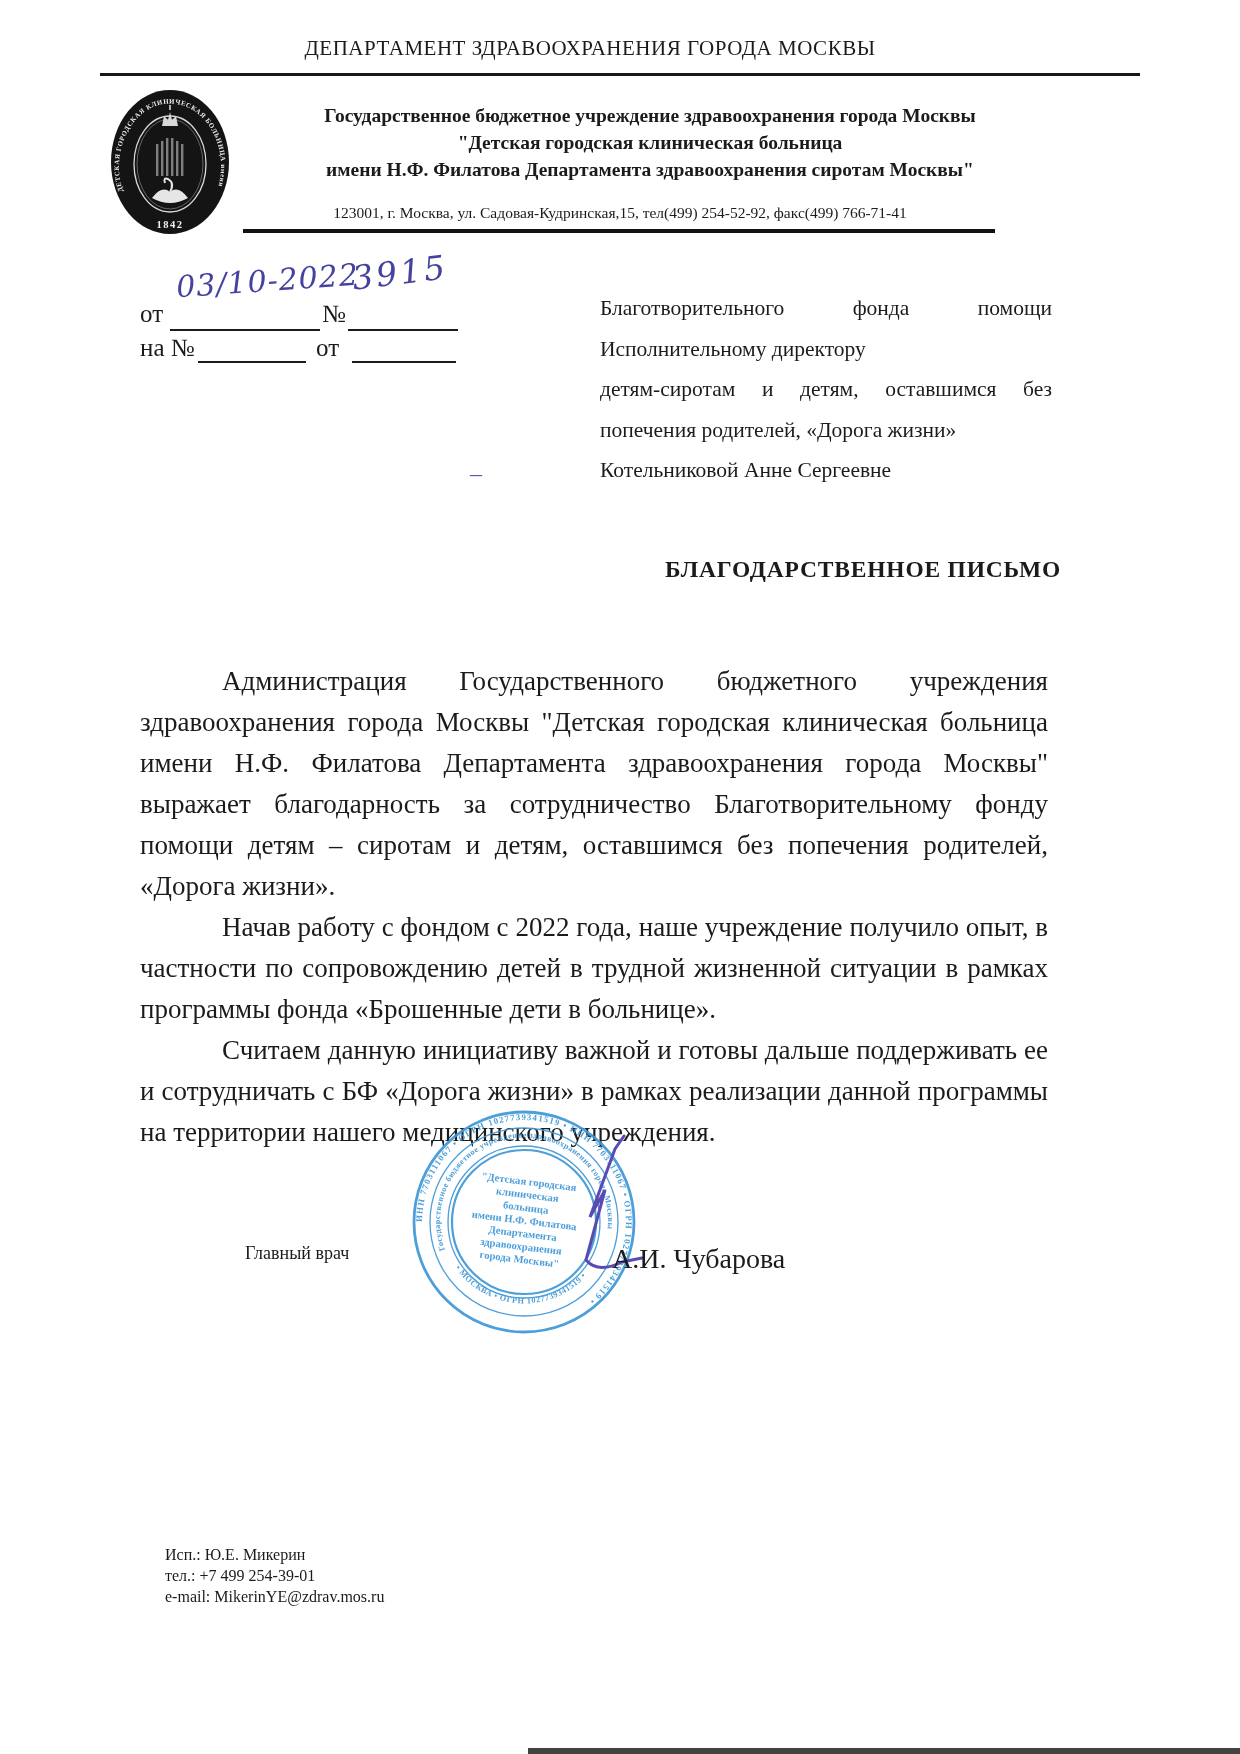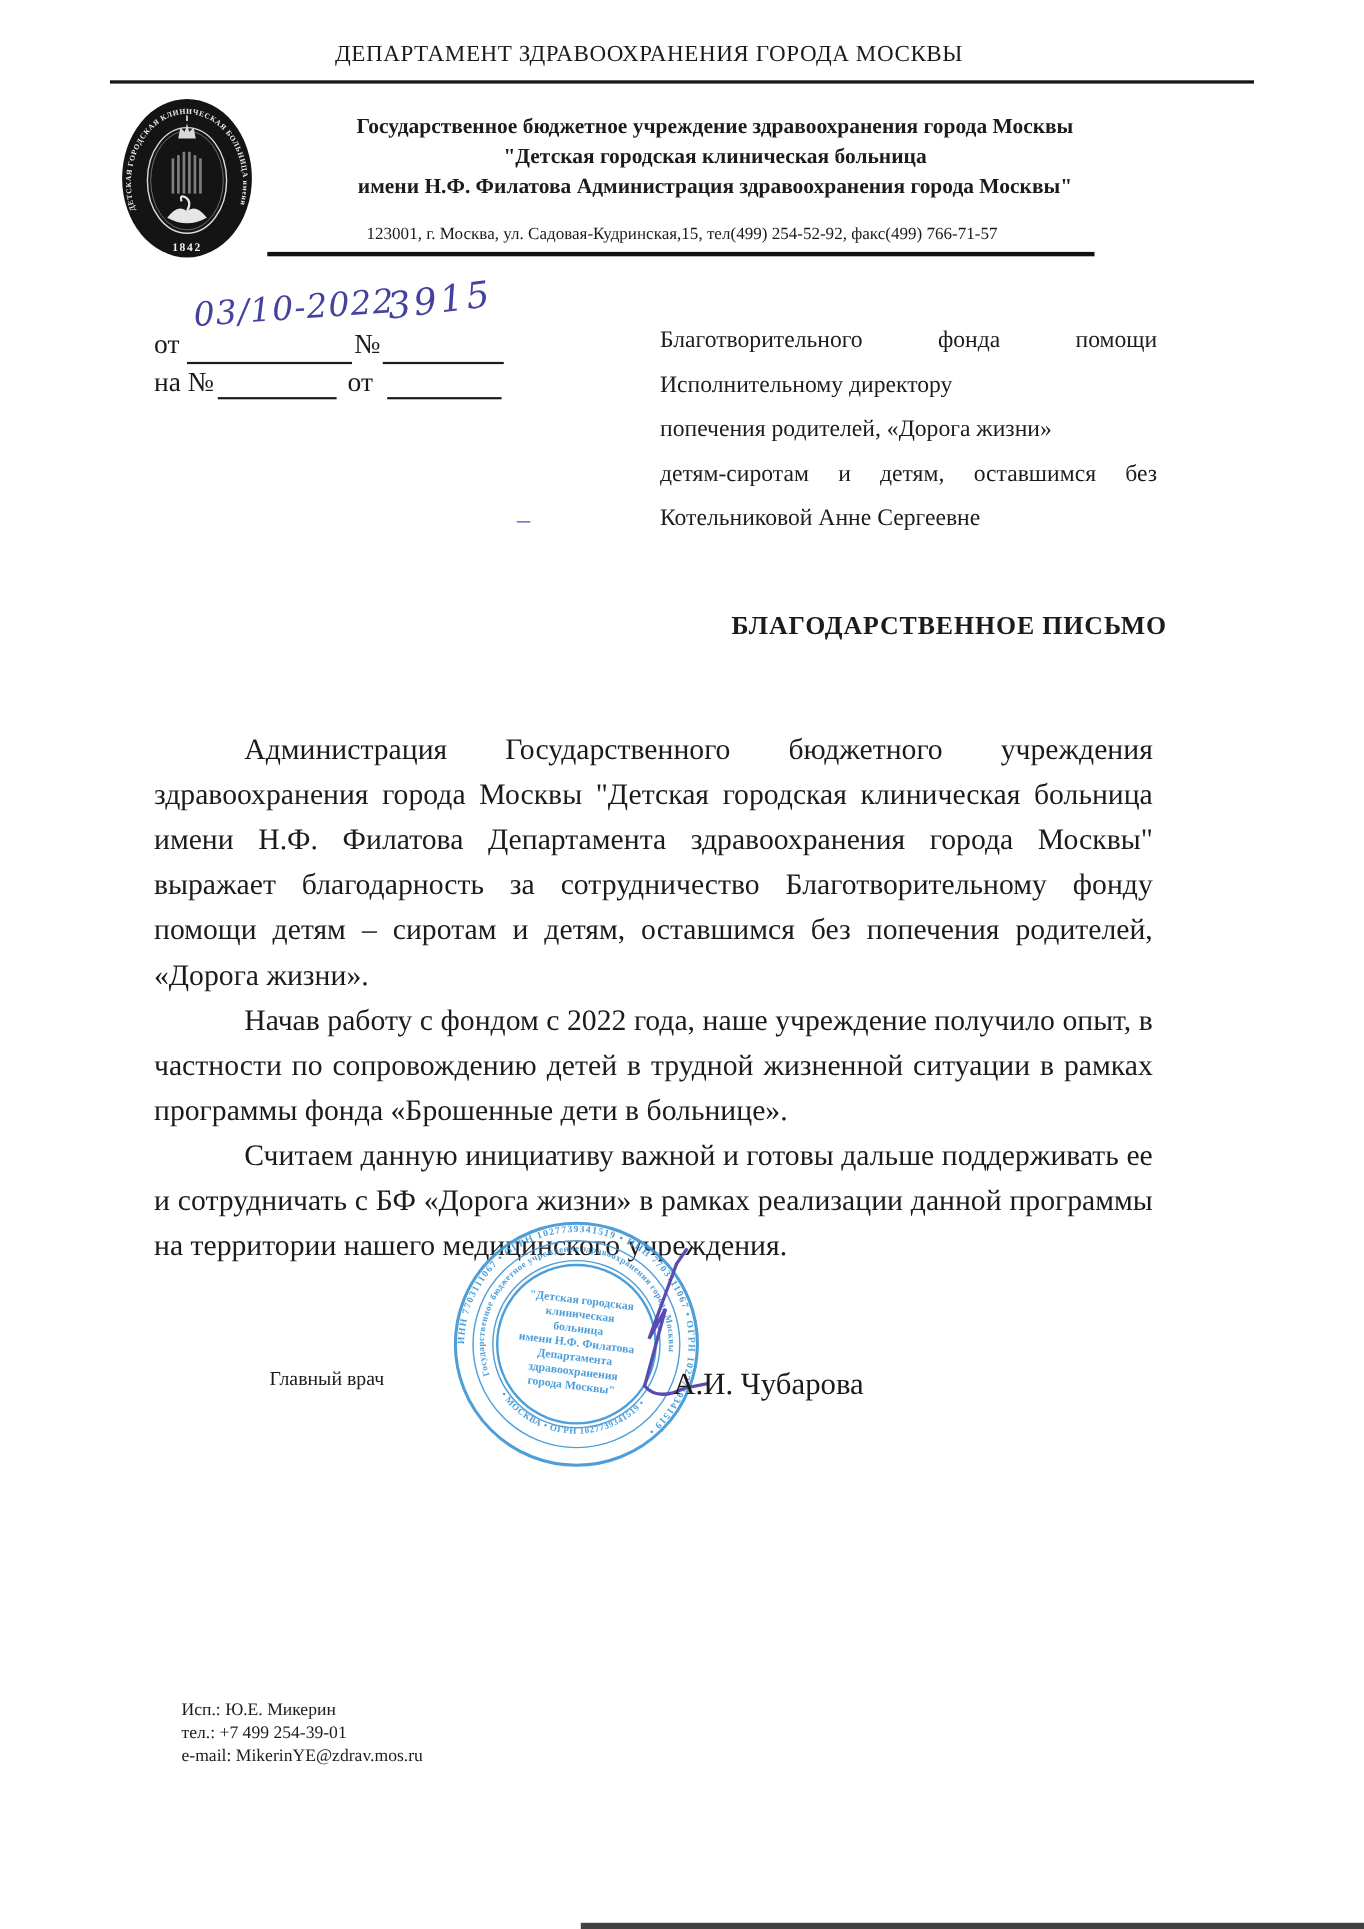--- a/index.html
+++ b/index.html
@@ -81,42 +81,42 @@
     <g>
       <path d="M44,112 Q54,99 62,106 Q70,99 80,112 Q62,122 44,112" fill="#e6e6e6"></path>
       <path d="M62,106 q5,-9 -2,-13 q-5,-2 -3,4" fill="none" stroke="#e6e6e6" stroke-width="2"></path>
     </g>
     <text x="62" y="142" text-anchor="middle" font-size="10.5" font-weight="bold" letter-spacing="1.5" fill="#f0f0f0">1842</text>
   </svg>
 
   <div class="abs org-block">
     <div>Государственное бюджетное учреждение здравоохранения города Москвы</div>
     <div>"Детская городская клиническая больница</div>
-    <div>имени Н.Ф. Филатова Администрация здравоохранения города Москвы"</div>
+    <div>имени Н.Ф. Филатова Департамента здравоохранения сиротам Москвы"</div>
   </div>
-  <div class="abs org-address">123001, г. Москва, ул. Садовая-Кудринская,15, тел(499) 254-52-92, факс(499) 766-71-57</div>
+  <div class="abs org-address">123001, г. Москва, ул. Садовая-Кудринская,15, тел(499) 254-52-92, факс(499) 766-71-41</div>
   <div class="abs address-rule"></div>
 
   <div class="abs ref-label" style="top:300px;left:140px;">от</div>
   <div class="abs ref-underline" style="top:329px;left:170px;width:150px;"></div>
   <div class="abs ref-label" style="top:300px;left:322px;">№</div>
   <div class="abs ref-underline" style="top:329px;left:348px;width:110px;"></div>
   <div class="abs hand hand-date">03/10-2022</div>
   <div class="abs hand hand-num">3915</div>
 
   <div class="abs ref-label" style="top:334px;left:140px;">на №</div>
   <div class="abs ref-underline" style="top:361px;left:198px;width:108px;"></div>
   <div class="abs ref-label" style="top:334px;left:316px;">от</div>
   <div class="abs ref-underline" style="top:361px;left:352px;width:104px;"></div>
 
   <div class="abs recipient">
     <div class="rline just">Благотворительного фонда помощи</div>
     <div class="rline">Исполнительному директору</div>
+    <div class="rline just">детям-сиротам и детям, оставшимся без</div>
     <div class="rline">попечения родителей, «Дорога жизни»</div>
-    <div class="rline just">детям-сиротам и детям, оставшимся без</div>
     <div class="rline">Котельниковой Анне Сергеевне</div>
   </div>
   <div class="abs margin-dash">–</div>
 
   <div class="abs letter-title">БЛАГОДАРСТВЕННОЕ ПИСЬМО</div>
 
   <div class="abs body-text">
     <p>Администрация Государственного бюджетного учреждения здравоохранения города Москвы "Детская городская клиническая больница имени Н.Ф. Филатова Департамента здравоохранения города Москвы" выражает благодарность за сотрудничество Благотворительному фонду помощи детям – сиротам и детям, оставшимся без попечения родителей, «Дорога жизни».</p>
     <p>Начав работу с фондом с 2022 года, наше учреждение получило опыт, в частности по сопровождению детей в трудной жизненной ситуации в рамках программы фонда «Брошенные дети в больнице».</p>
     <p>Считаем данную инициативу важной и готовы дальше поддерживать ее и сотрудничать с БФ «Дорога жизни» в рамках реализации данной программы на территории нашего медицинского учреждения.</p>

